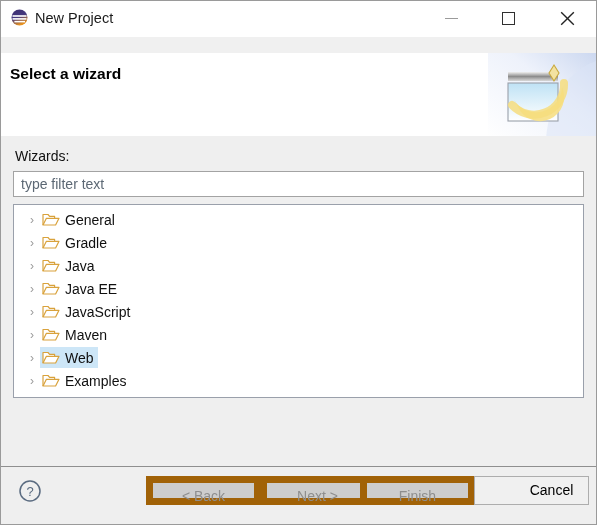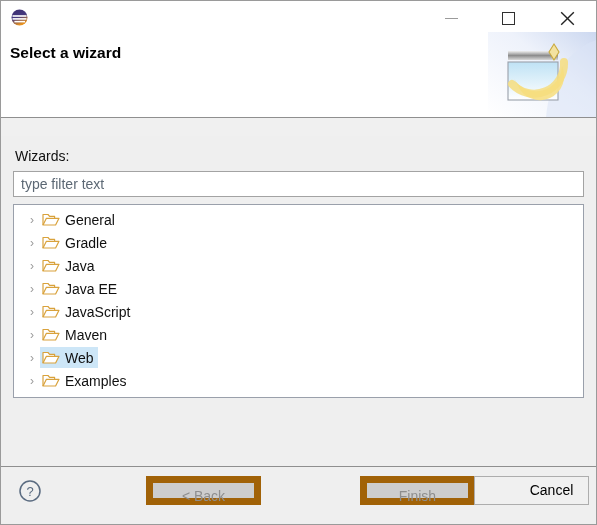--- a/index.html
+++ b/index.html
@@ -71,21 +71,21 @@
   .win-max .sq {
     width: 13px;
     height: 13px;
     border: 1.4px solid #303030;
     box-sizing: border-box;
   }
 
   
   .header {
     position: absolute;
-    left: 0; top: 31px;
+    left: 0; top: 52px;
     width: 595px;
     height: 86px;
     background: #ffffff;
     border-bottom: 1px solid #8f8f8f;
     box-sizing: border-box;
     overflow: hidden;
   }
   .header-title {
     position: absolute;
     left: 9px;
@@ -267,20 +267,21 @@
             <stop offset="55%" stop-color="#463a80"></stop>
             <stop offset="100%" stop-color="#e8921f"></stop>
           </linearGradient>
         </defs>
         <circle cx="8.5" cy="8.5" r="8" fill="url(#sphGrad)"></circle>
         <rect x="1.5" y="6.2" width="14" height="1.6" fill="#ffffff"></rect>
         <rect x="1.5" y="9.1" width="14" height="1.6" fill="#ffffff"></rect>
         <rect x="3.4" y="11.9" width="10.6" height="1.5" fill="#ffffff"></rect>
       </svg>
     </span>
+    <span class="title-text">New Project</span>
 
     <div class="win-btn win-min">
       <span class="bar"></span>
     </div>
     <div class="win-btn win-max">
       <span class="sq"></span>
     </div>
     <div class="win-btn win-close">
       <svg width="15" height="15" viewBox="0 0 15 15">
         <line x1="1.2" y1="1.2" x2="13.8" y2="13.8" stroke="#232323" stroke-width="1.4"></line>
@@ -414,17 +415,18 @@
 
   <div class="footer">
     <span class="help-icon">
       <svg width="24" height="24" viewBox="0 0 24 24">
         <circle cx="12" cy="12" r="10" fill="none" stroke="#5a6b80" stroke-width="1.5"></circle>
         <text x="12" y="17" text-anchor="middle" font-family="Liberation Sans, sans-serif" font-size="13" fill="#5a6b80">?</text>
       </svg>
     </span>
 
     <button class="btn btn-back disabled">&lt; Back</button>
+    <button class="btn btn-next disabled">Next &gt;</button>
     <button class="btn btn-finish disabled">Finish</button>
     <button class="btn btn-cancel enabled">Cancel</button>
   </div>
 
 </div>
 
 </body></html>

